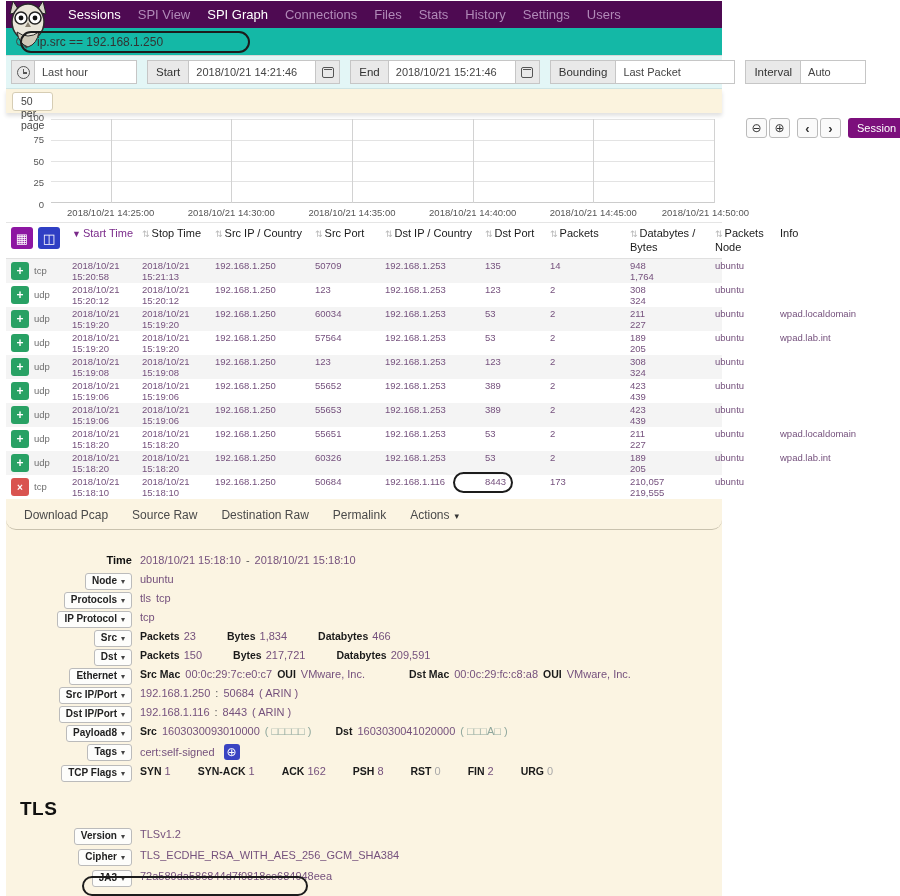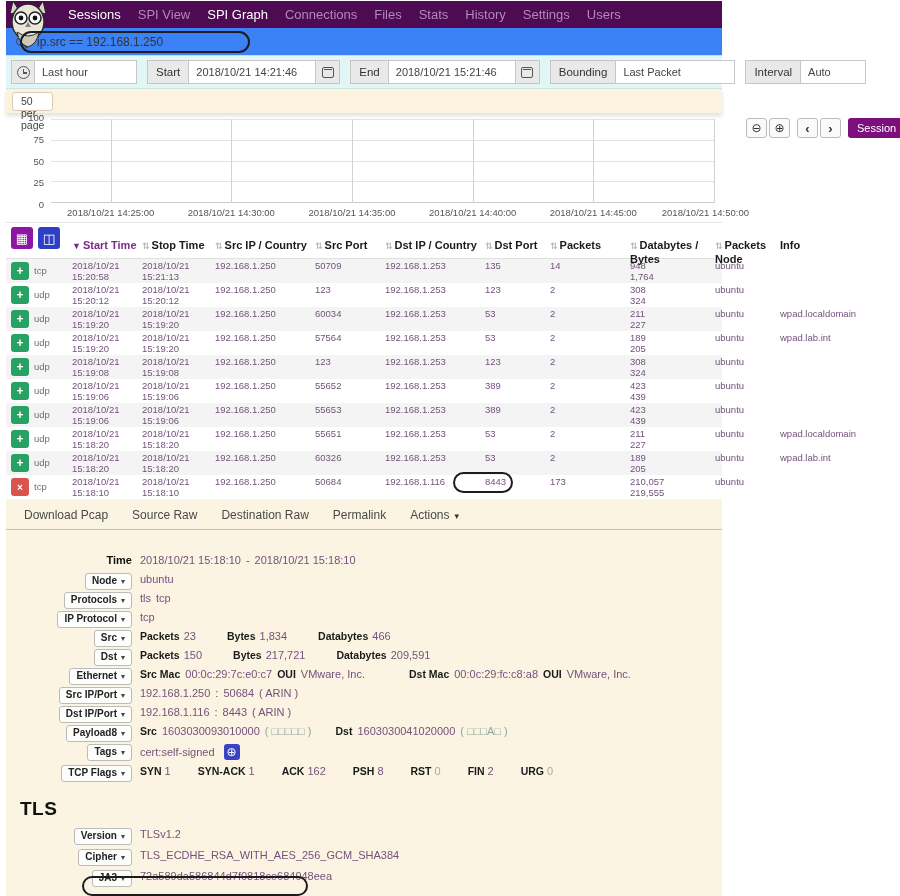--- a/index.html
+++ b/index.html
@@ -7,21 +7,21 @@
     font-family:"Liberation Sans","DejaVu Sans",sans-serif; }
   .page { position:relative; width:728px; height:896px; }
 
   
   .navbar { height:27px; background:#4e0a52; display:flex; align-items:center; padding-left:62px; }
   .nav-item { font-size:13px; color:#b18ab8; margin-right:17px; text-decoration:none; cursor:pointer; }
   .nav-item.active { color:#ffffff; }
   .logo { position:absolute; left:7px; top:0px; width:42px; height:49px; z-index:30; }
 
   
-  .search-row { height:28px; background:#3b82f6; border-bottom:1px solid #d8d8d8; display:flex; align-items:center; padding-left:10px; }
+  .search-row { height:28px; background:#14b8a6; border-bottom:1px solid #d8d8d8; display:flex; align-items:center; padding-left:10px; }
   .mag-i { width:9px; height:9px; border:1.6px solid #444; border-radius:50%; position:relative; display:inline-block; margin-right:12px; }
   .mag-i::after { content:''; position:absolute; width:5px; height:1.6px; background:#444; transform:rotate(45deg); right:-4px; bottom:-1.5px; }
   .search-input { border:none; outline:none; font-size:12px; color:#333; width:640px; background:transparent; font-family:inherit; }
 
   
   .time-row { height:33px; background:#e3f6f6; border-bottom:1px solid #cfe5e5; display:flex; align-items:center; padding-left:5px; gap:0; }
   .tgroup { display:flex; align-items:stretch; height:24px; margin-right:10px; }
   .tlabel { background:#e9e9e9; border:1px solid #c6c6c6; font-size:11.5px; color:#333; display:flex; align-items:center; padding:0 8px; }
   .tbox { background:#fff; border:1px solid #c6c6c6; border-left:none; font-size:11px; color:#444; display:flex; align-items:center; padding:0 7px; }
   .tbox.first { border-left:1px solid #c6c6c6; }
@@ -56,38 +56,38 @@
   .series-btn { height:20px; display:flex; align-items:center; justify-content:center; font-size:11px; color:#fff; padding:0 9px; cursor:pointer; white-space:nowrap; }
   .series-btn.active { background:#7c0f7c; border-radius:3px 0 0 3px; }
 
   
   .thead { display:grid; grid-template-columns:66px 70px 73px 100px 70px 100px 65px 80px 85px 65px 1fr;
     height:36px; background:#fff; border-bottom:1px solid #e0e0e0; position:relative; }
   .hicons { display:flex; gap:5px; padding:4px 0 0 5px; }
   .hicon { width:22px; height:22px; border-radius:3px; color:#fff; font-size:13px; display:flex; align-items:center; justify-content:center; cursor:pointer; }
   .hicon.grid { background:#8d16a2; }
   .hicon.cols { background:#2f3fc4; }
-  .th { font-size:11px; font-weight:bold; color:#1a1a1a; padding-top:4px; line-height:13px; cursor:pointer; padding-right:4px;margin-top:12px; }
+  .th { font-size:11px; font-weight:normal; color:#1a1a1a; padding-top:4px; line-height:13px; cursor:pointer; padding-right:4px; }
   .sort { font-size:9px; color:#b9b9b9; margin-right:2px; }
   .sort.desc { color:#7a2a8a; }
   .th-label.sorted { color:#7a2a8a; }
   .tbody { }
   .trow { display:grid; grid-template-columns:28px 38px 70px 73px 100px 70px 100px 65px 80px 85px 65px 1fr;
     height:24px; font-size:9.5px; line-height:11px; color:#75517d; }
   .trow:nth-child(odd) { background:#f4f4f4; }
   .abtn { width:18px; height:18px; margin:3px 0 0 5px; border-radius:3px; color:#fff; font-weight:bold; font-size:12px; display:flex; align-items:center; justify-content:center; cursor:pointer; }
   .abtn.add { background:#28a164; }
   .abtn.close { background:#d9534f; font-size:10px; }
   .proto { color:#6e6e6e; padding-top:6px; }
   .cell { padding-top:1px; }
   .two span { display:block; }
 
   
   .detail { background:#fbf4e2; height:398px; position:relative; }
-  .detail-menu { display:flex; gap:24px; padding:9px 0 7px 18px; border-bottom:1px solid #c9c2ae; }
+  .detail-menu { display:flex; gap:24px; padding:9px 0 7px 18px; border-bottom:1px solid #c9c2ae;border-radius:10px; }
   .dmenu-item { font-size:12px; color:#4a4a4a; text-decoration:none; cursor:pointer; }
   .dmenu-item.caret::after { content:"▾"; margin-left:5px; font-size:9px; color:#333; }
   .fields { padding-top:24px; }
   .frow { display:flex; align-items:flex-start; height:19px; padding-left:0; }
   .flabel { width:126px; text-align:right; flex:none; }
   .fcontent { margin-left:8px; font-size:11px; color:#75517d; display:flex; align-items:center; gap:5px; white-space:nowrap; }
   .plbl { font-size:11px; font-weight:bold; color:#111; }
   .lbtn { display:inline-block; border:1px solid #bbb; border-radius:3px; background:#fdfdfb; padding:1px 6px; font-size:10px; font-weight:bold; color:#222; cursor:pointer; line-height:12px; }
   .lbtn::after { content:"▾"; margin-left:4px; font-size:8px; color:#444; }
   .bl { font-weight:bold; color:#1a1a1a; font-size:10.5px; }

